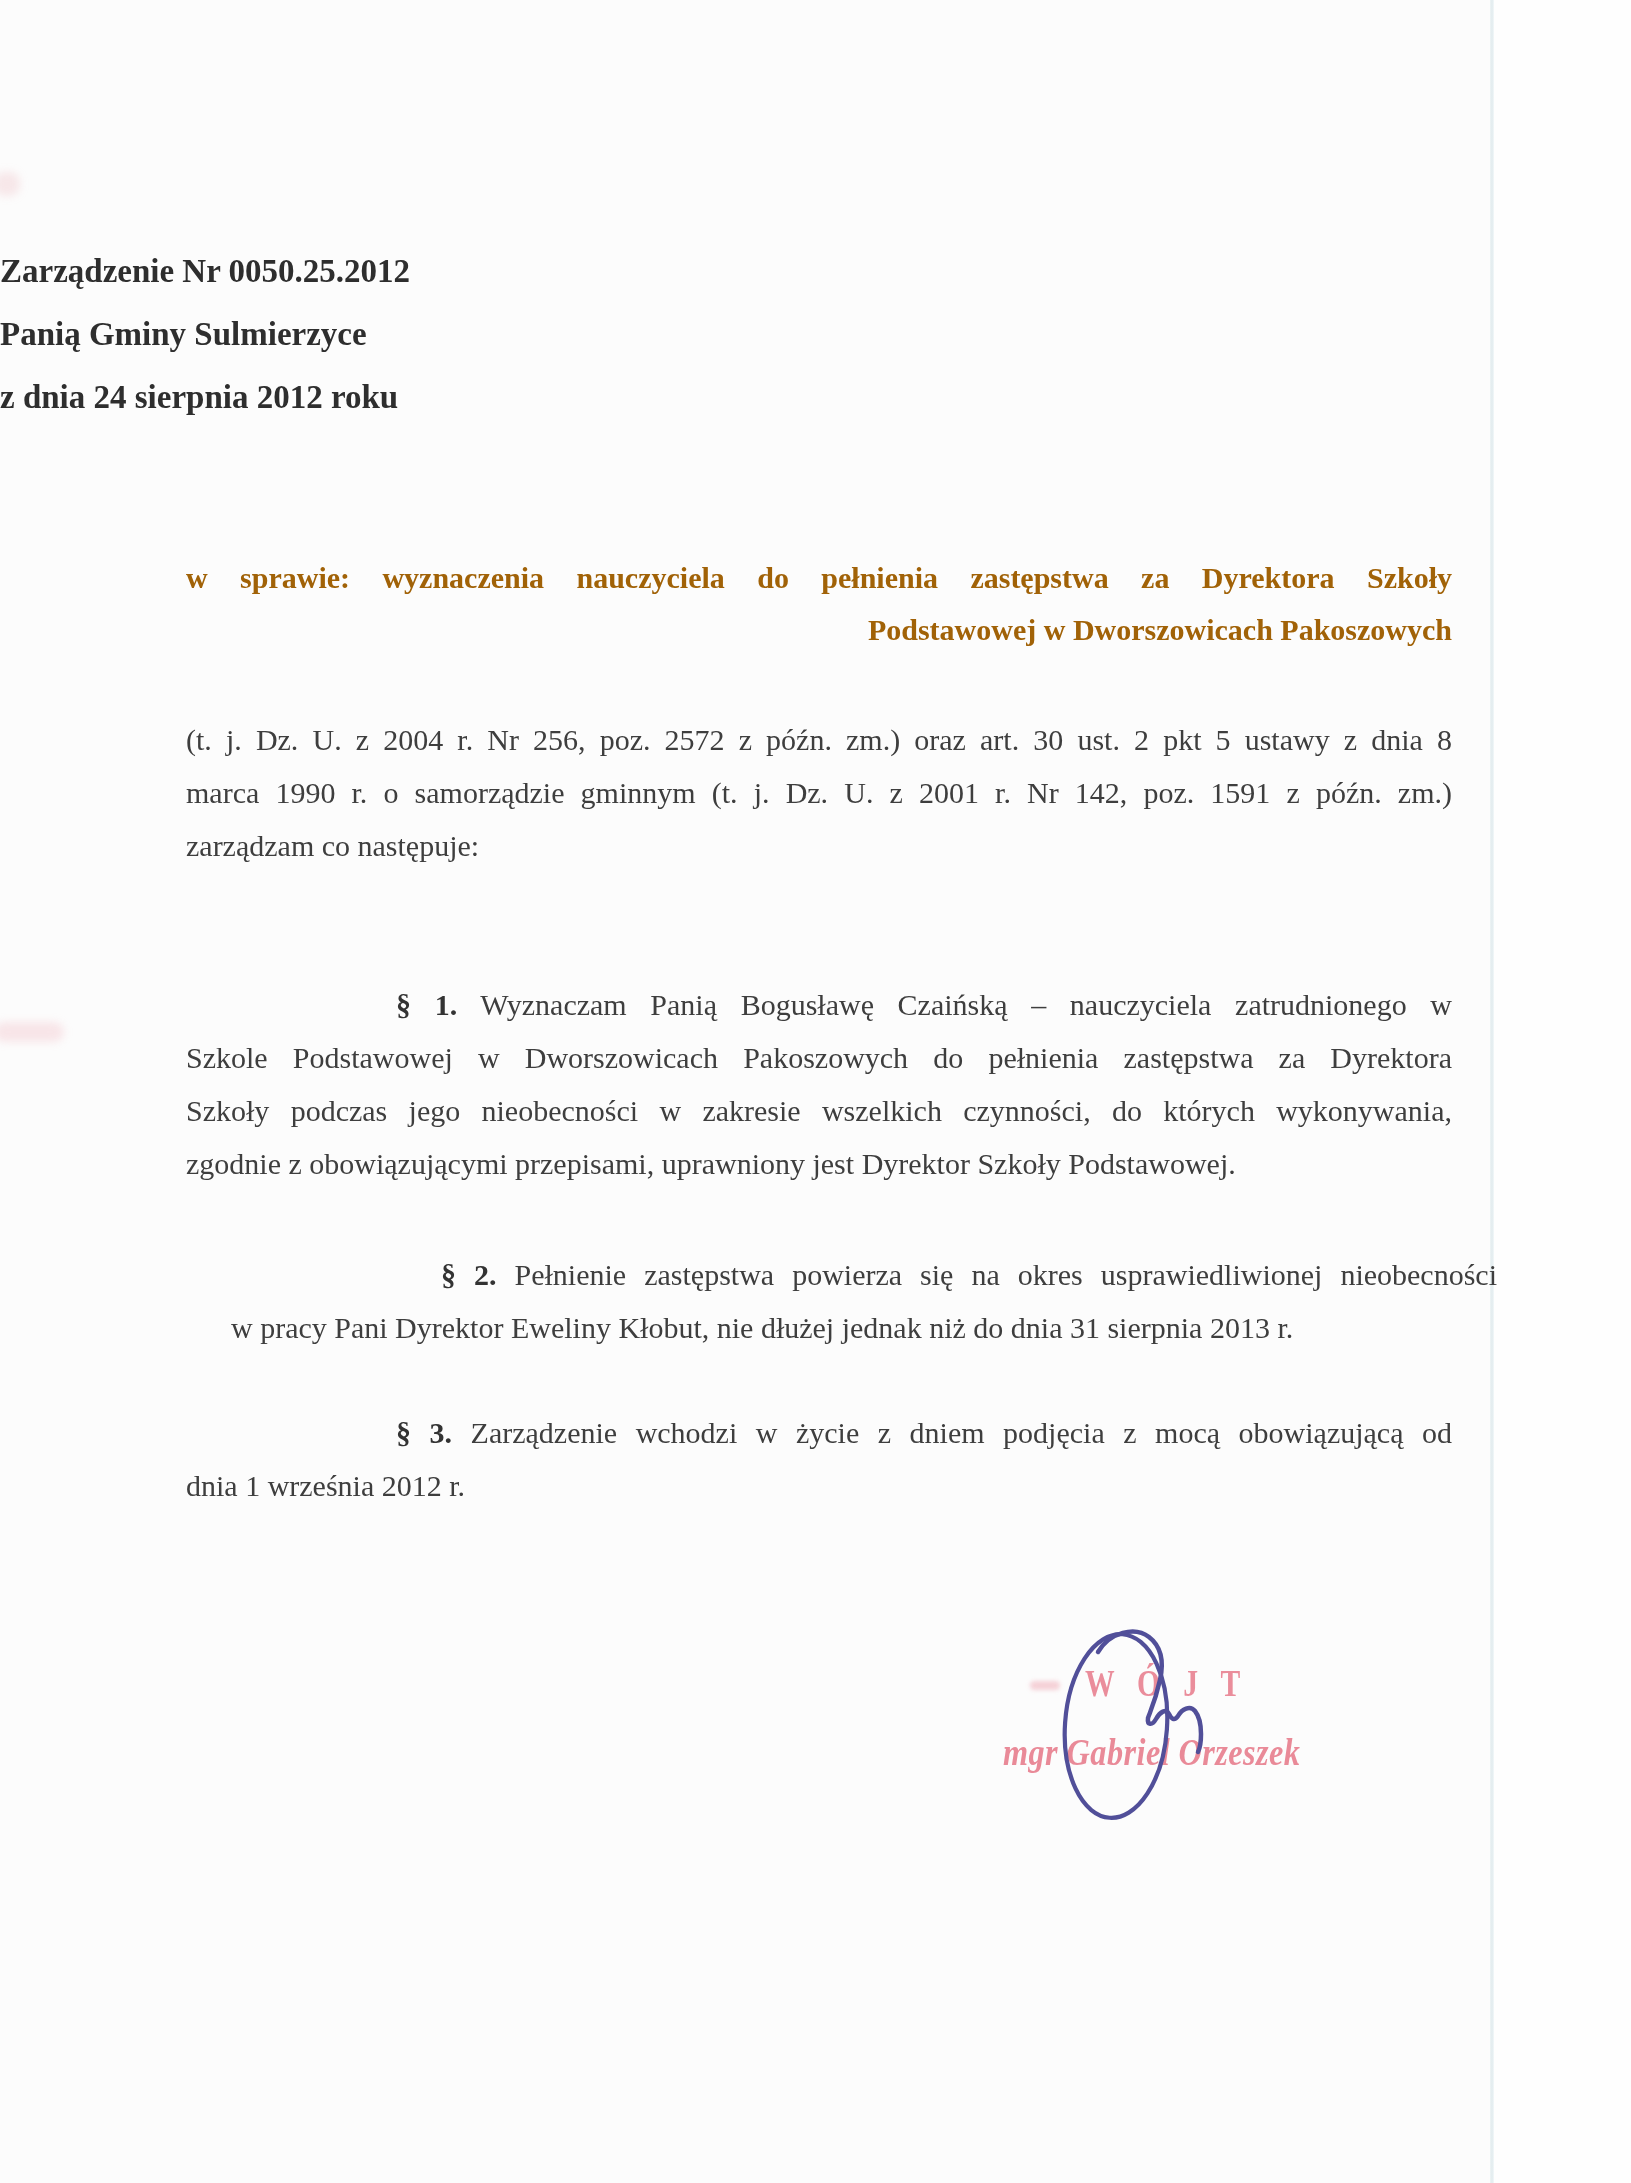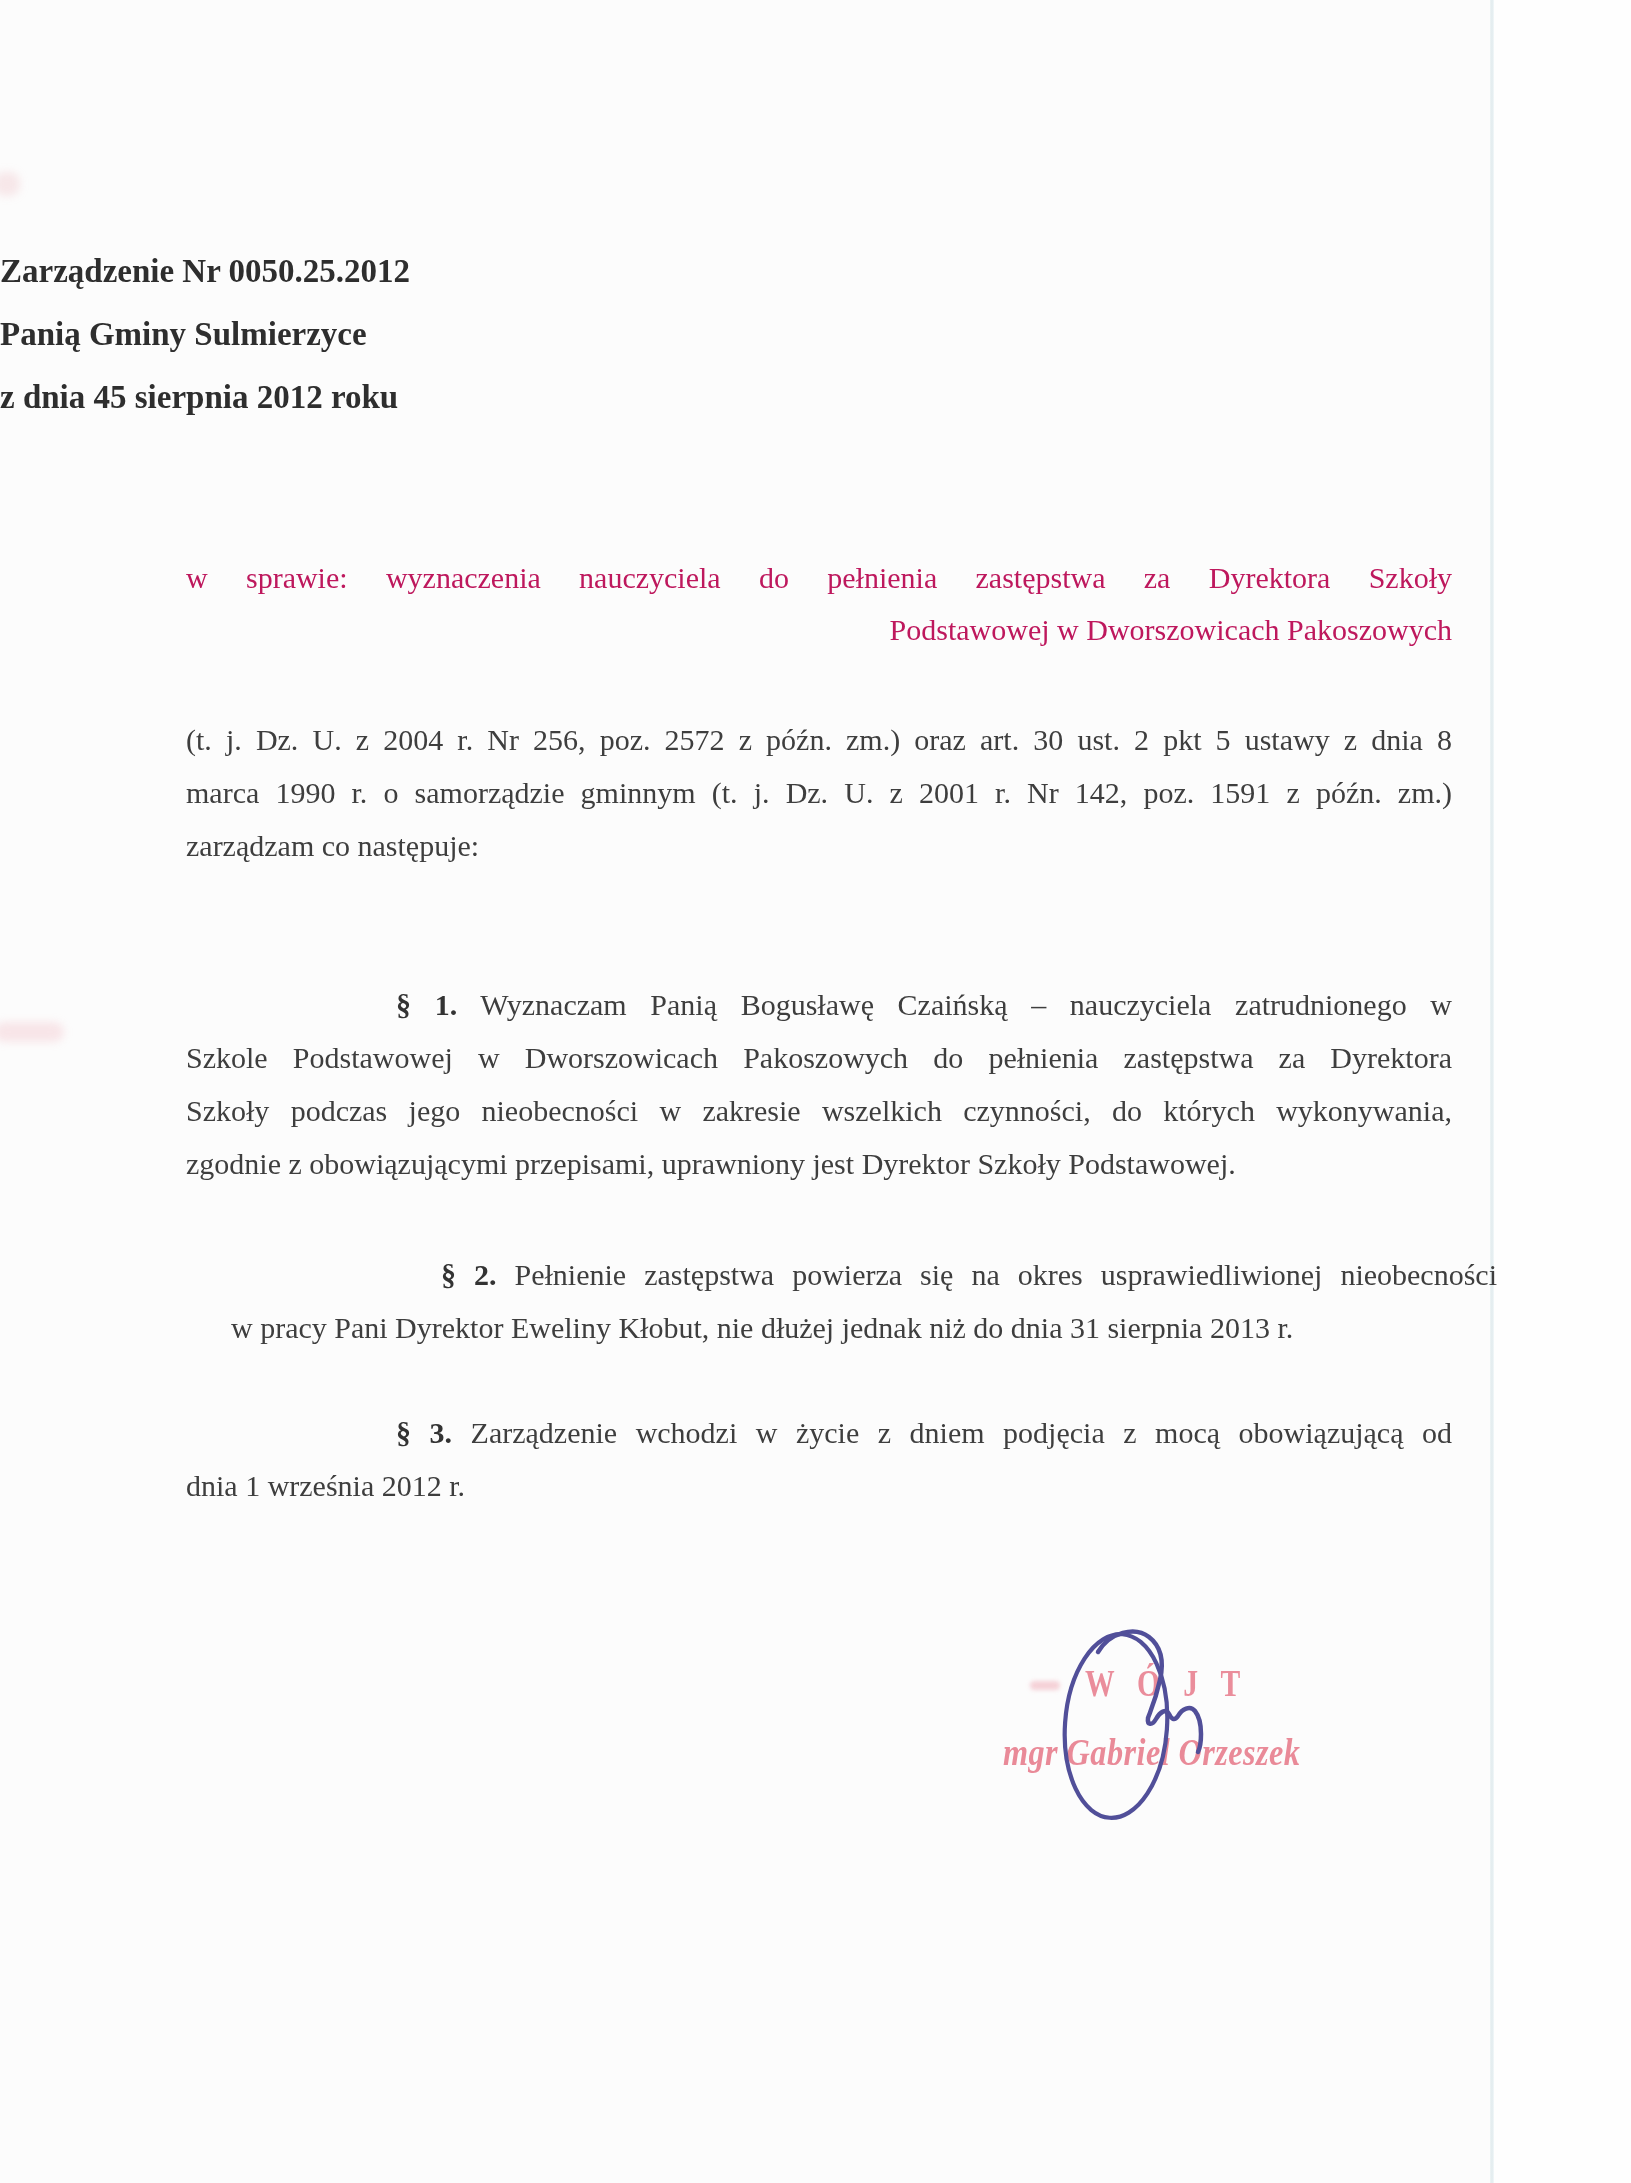--- a/index.html
+++ b/index.html
@@ -28,21 +28,21 @@
 
   .title-block {
     position: absolute; left: 0; top: 240px; width: 1631px;
     text-align: left; font-weight: bold; font-size: 33px; line-height: 63px;
     color: #2e2e2e;
   }
   .block { position: absolute; left: 186px; width: 1266px; }
   .line  { font-size: 30px; line-height: 53px; text-align: justify; white-space: normal; }
   .just  { text-align-last: justify; }
   .indent{ padding-left: 210px; }
-  .bold  { font-weight: normal; color: #be185d; }
+  .bold  { font-weight: bold; color: #a16207; }
   .b     { font-weight: bold; color: #333333; }
 
   .subject      { top: 552px; }
   .subject .line{ line-height: 52px; }
   .subject-l2   { text-align: right; padding-left: 208px; }
 
   .basis { top: 713px; }
   .par1  { top: 978px; }
   .par2  { top: 1248px; margin-left: 45px; }
   .par3  { top: 1406px; }
@@ -70,21 +70,21 @@
 
   <div class="scan-edge-band"></div>
   <div class="scan-edge-line"></div>
   <div class="smudge smudge-1"></div>
   <div class="smudge smudge-2"></div>
   <div class="smudge smudge-3"></div>
 
   <header class="title-block">
     <div class="title-line">Zarządzenie Nr 0050.25.2012</div>
     <div class="title-line">Panią Gminy Sulmierzyce</div>
-    <div class="title-line">z dnia 45 sierpnia 2012 roku</div>
+    <div class="title-line">z dnia 24 sierpnia 2012 roku</div>
   </header>
 
   <section class="block subject">
     <div class="line just bold">w sprawie: wyznaczenia nauczyciela do pełnienia zastępstwa za Dyrektora Szkoły</div>
     <div class="line bold subject-l2">Podstawowej w Dworszowicach Pakoszowych</div>
   </section>
 
   <section class="block basis">
     <div class="line just">(t. j. Dz. U. z 2004 r. Nr 256, poz. 2572 z późn. zm.) oraz art. 30 ust. 2 pkt 5 ustawy z dnia 8</div>
     <div class="line just">marca 1990 r. o samorządzie gminnym (t. j. Dz. U. z 2001 r. Nr 142, poz. 1591 z późn. zm.)</div>

